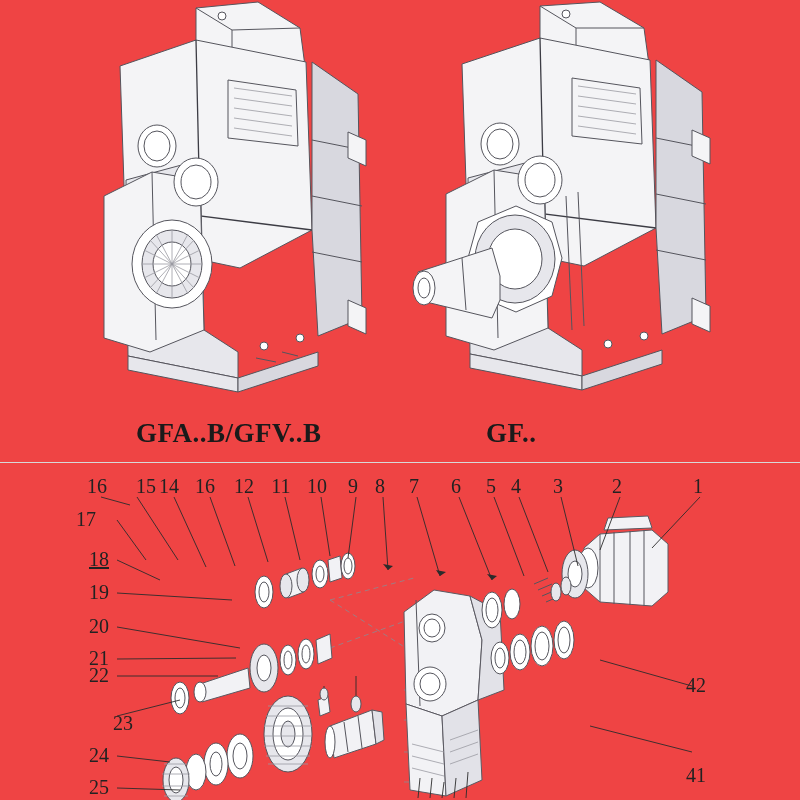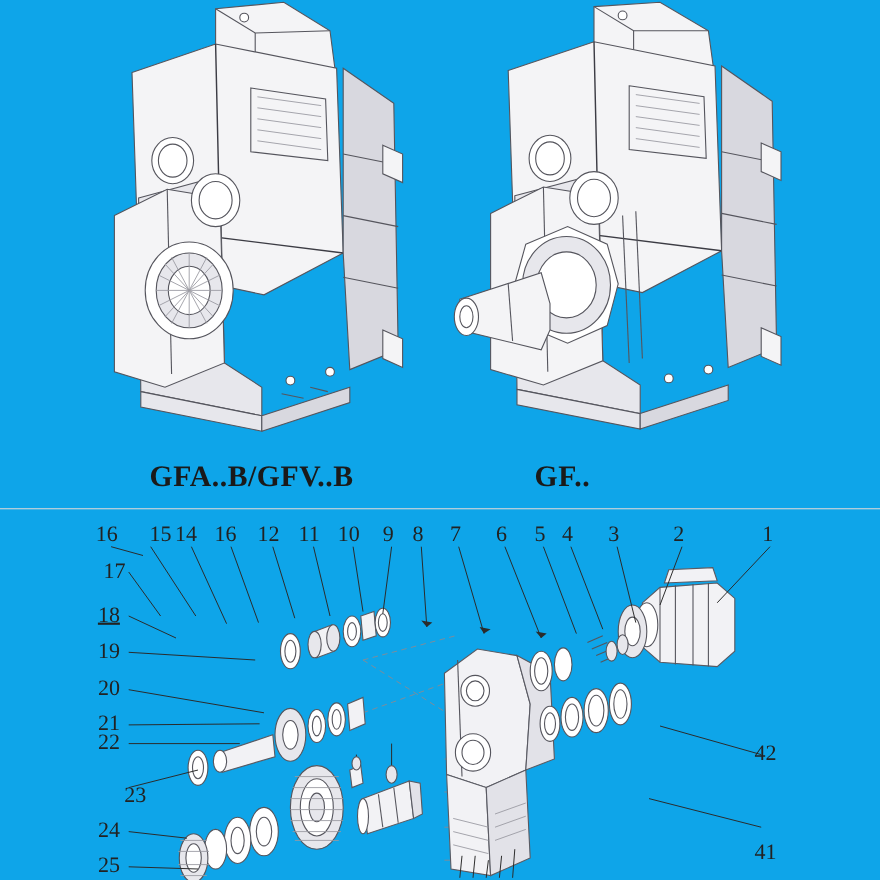--- a/index.html
+++ b/index.html
@@ -11,21 +11,21 @@
     width: 800px;
     height: 800px;
     font-family: "Liberation Serif", serif;
     overflow: hidden;
     position: relative;
   }
   #page {
     position: relative;
     width: 800px;
     height: 800px;
-    background: #0ea5e9;
+    background: #ef4444;
   }
   .svg-layer {
     position: absolute;
     left: 0;
     top: 0;
     width: 800px;
     height: 800px;
   }
   .caption {
     position: absolute;
@@ -398,21 +398,21 @@
       <div class="callout-label" style="left: 307px; top: 475px; width: 20px;">10</div>
       <div class="callout-label" style="left: 343px; top: 475px; width: 20px;">9</div>
       <div class="callout-label" style="left: 370px; top: 475px; width: 20px;">8</div>
       <div class="callout-label" style="left: 404px; top: 475px; width: 20px;">7</div>
       <div class="callout-label" style="left: 446px; top: 475px; width: 20px;">6</div>
       <div class="callout-label" style="left: 481px; top: 475px; width: 20px;">5</div>
       <div class="callout-label" style="left: 506px; top: 475px; width: 20px;">4</div>
       <div class="callout-label" style="left: 548px; top: 475px; width: 20px;">3</div>
       <div class="callout-label" style="left: 607px; top: 475px; width: 20px;">2</div>
       <div class="callout-label" style="left: 688px; top: 475px; width: 20px;">1</div>
-      <div class="callout-label" style="left: 94px; top: 508px; width: 20px;">17</div>
+      <div class="callout-label" style="left: 76px; top: 508px; width: 20px;">17</div>
       <div class="callout-label" style="left: 89px; top: 548px; width: 20px; text-decoration: underline;">18</div>
       <div class="callout-label" style="left: 89px; top: 581px; width: 20px;">19</div>
       <div class="callout-label" style="left: 89px; top: 615px; width: 20px;">20</div>
       <div class="callout-label" style="left: 89px; top: 647px; width: 20px;">21</div>
       <div class="callout-label" style="left: 89px; top: 664px; width: 20px;">22</div>
       <div class="callout-label" style="left: 89px; top: 712px; width: 20px; margin-left: 24px;">23</div>
       <div class="callout-label" style="left: 89px; top: 744px; width: 20px; text-align: center;">24</div>
       <div class="callout-label" style="left: 89px; top: 776px; width: 20px;">25</div>
       <div class="callout-label" style="left: 686px; top: 674px; width: 20px;">42</div>
       <div class="callout-label" style="left: 686px; top: 740px; width: 20px; margin-top: 24px;">41</div>

